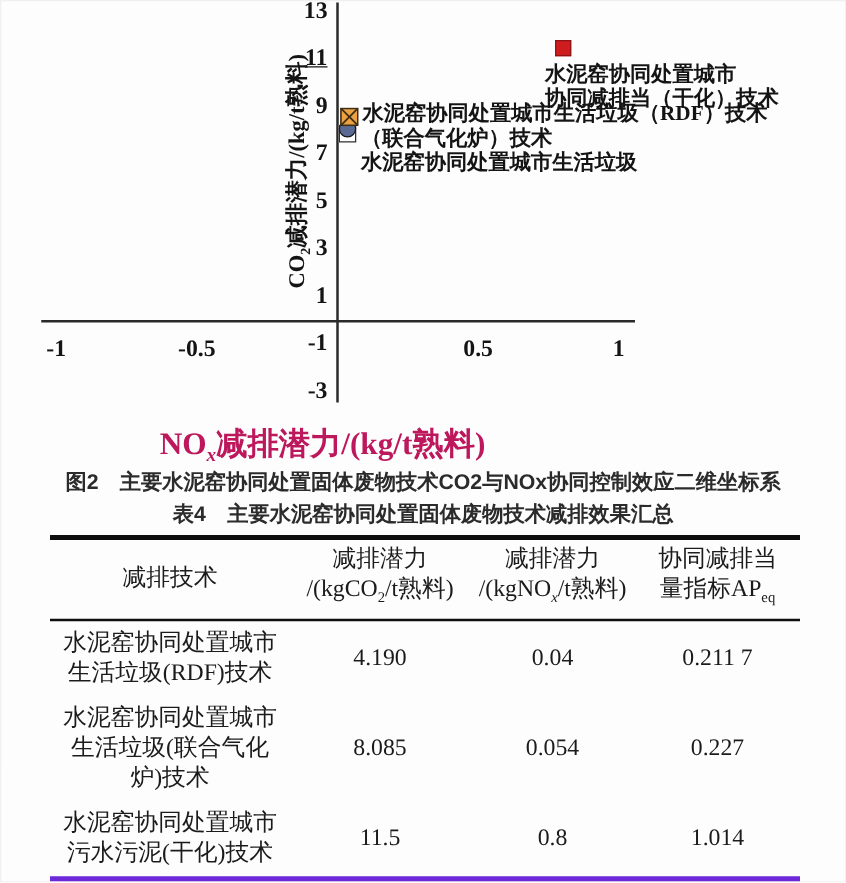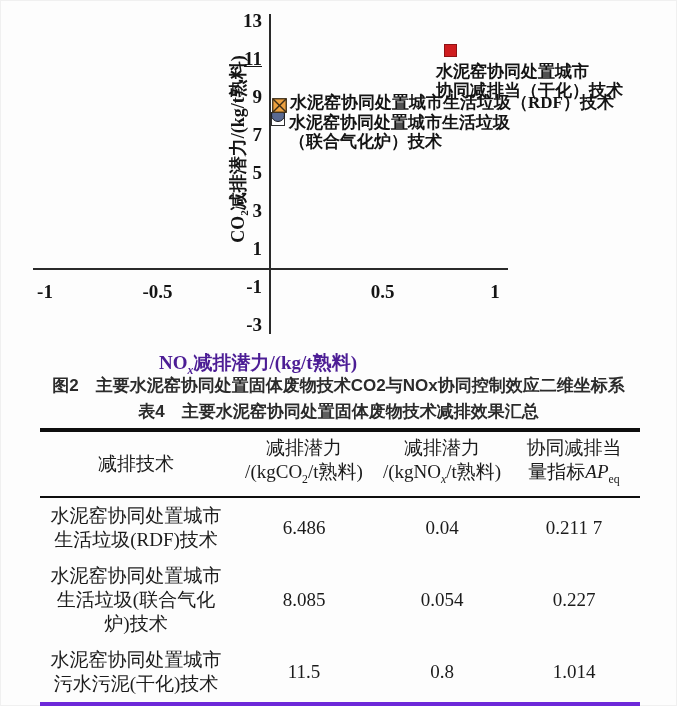--- a/index.html
+++ b/index.html
@@ -2,31 +2,31 @@
 <html><head>
 <meta charset="utf-8">
 <style>
   html,body{margin:0;padding:0;background:#ffffff;}
   .page{
     position:relative;width:677px;height:706px;overflow:hidden;
     background:#fdfdfd;font-family:"Liberation Serif","DejaVu Serif",serif;
     color:#161616;box-shadow:inset 0 0 0 1px #f0f0f0;
   }
   
-  .chart{position:absolute;left:0;top:12px;width:557px;height:368px;}
+  .chart{position:absolute;left:0;top:0;width:557px;height:368px;}
   .axis{position:absolute;background:#2a2a2a;}
   .tick{position:absolute;font-weight:bold;font-size:19px;line-height:22px;color:#141414;}
   .ytick{width:44px;text-align:right;}
   .xtick{width:60px;text-align:center;}
   .ytitle{
     position:absolute;white-space:nowrap;font-weight:bold;font-size:18px;color:#141414;
     transform:translate(-50%,-50%) rotate(-90deg);
   }
   .xtitle{
-    position:absolute;white-space:nowrap;font-weight:bold;font-size:19px;color:#4c1d95;
+    position:absolute;white-space:nowrap;font-weight:bold;font-size:25px;color:#be185d;
     transform:translateX(-50%);
   }
   .pt-label{position:absolute;font-weight:bold;font-size:17px;line-height:19px;
     color:#141414;white-space:nowrap;z-index:4;}
   .mk-square{position:absolute;width:13px;height:13px;border:1px solid #8f1214;box-sizing:border-box;}
   .mk-circle{position:absolute;width:14px;height:14px;border-radius:50%;
     border:1.5px solid #17181c;box-sizing:border-box;z-index:2;}
   .mk-backsquare{position:absolute;width:14px;height:14px;background:#ffffff;
     border:1.5px solid #2e2e2e;box-sizing:border-box;z-index:1;}
   .mk-squarex{position:absolute;z-index:3;}
@@ -91,22 +91,22 @@
       <rect x="0.75" y="0.75" width="13.5" height="13.5" fill="#eda140" stroke="#3c2d16" stroke-width="1.3"></rect>
       <line x1="0.75" y1="0.75" x2="14.25" y2="14.25" stroke="#3c2d16" stroke-width="1.4"></line>
       <line x1="14.25" y1="0.75" x2="0.75" y2="14.25" stroke="#3c2d16" stroke-width="1.4"></line>
     </svg></div>
         <div class="pt-label" style="left: 290px; top: 81.125px;">
           <div>水泥窑协同处置城市生活垃圾（RDF）技术</div>
         </div>
         <div class="mk-backsquare" style="left: 270.875px; top: 100.385px;"></div>
         <div class="mk-circle" style="left: 270.875px; top: 96.385px; background: rgb(90, 106, 146);"></div>
         <div class="pt-label" style="left: 288.875px; top: 101.385px;">
+          <div>（联合气化炉）技术</div>
           <div>水泥窑协同处置城市生活垃圾</div>
-          <div>（联合气化炉）技术</div>
         </div>
       </div>
     <div class="ytitle" id="ytitle" style="left: 238px; top: 137px;"><span>CO</span><sub>2</sub><span>减排潜力/(kg/t熟料)</span></div>
     <div class="xtitle" id="xtitle" style="left: 258px; top: 338px;"><span>NO</span><sub style="font-style: italic;">x</sub><span>减排潜力/(kg/t熟料)</span></div>
   </div>
 
   <div class="caption fig">图2　主要水泥窑协同处置固体废物技术CO2与NOx协同控制效应二维坐标系</div>
   <div class="caption tbl">表4　主要水泥窑协同处置固体废物技术减排效果汇总</div>
 
   <table class="datatable">
@@ -124,31 +124,31 @@
           <th>
             <div><span>减排潜力</span></div>
             <div><span>/(kgCO</span><sub>2</sub><span>/t熟料)</span></div>
           </th>
           <th>
             <div><span>减排潜力</span></div>
             <div><span>/(kgNO</span><sub style="font-style: italic;">x</sub><span>/t熟料)</span></div>
           </th>
           <th>
             <div><span>协同减排当</span></div>
-            <div><span>量指标</span><span style="font-style: italic;">AP</span><sub>eq</sub></div>
+            <div><span>量指标</span><span style="">AP</span><sub>eq</sub></div>
           </th>
         </tr>
       </thead>
     <tbody id="tbody">
         <tr>
           <td>
             <div>水泥窑协同处置城市</div>
             <div>生活垃圾(RDF)技术</div>
           </td>
-          <td class="num">6.486</td>
+          <td class="num">4.190</td>
           <td class="num">0.04</td>
           <td class="num">0.211 7</td>
         </tr>
         <tr>
           <td>
             <div>水泥窑协同处置城市</div>
             <div>生活垃圾(联合气化</div>
             <div>炉)技术</div>
           </td>
           <td class="num">8.085</td>

